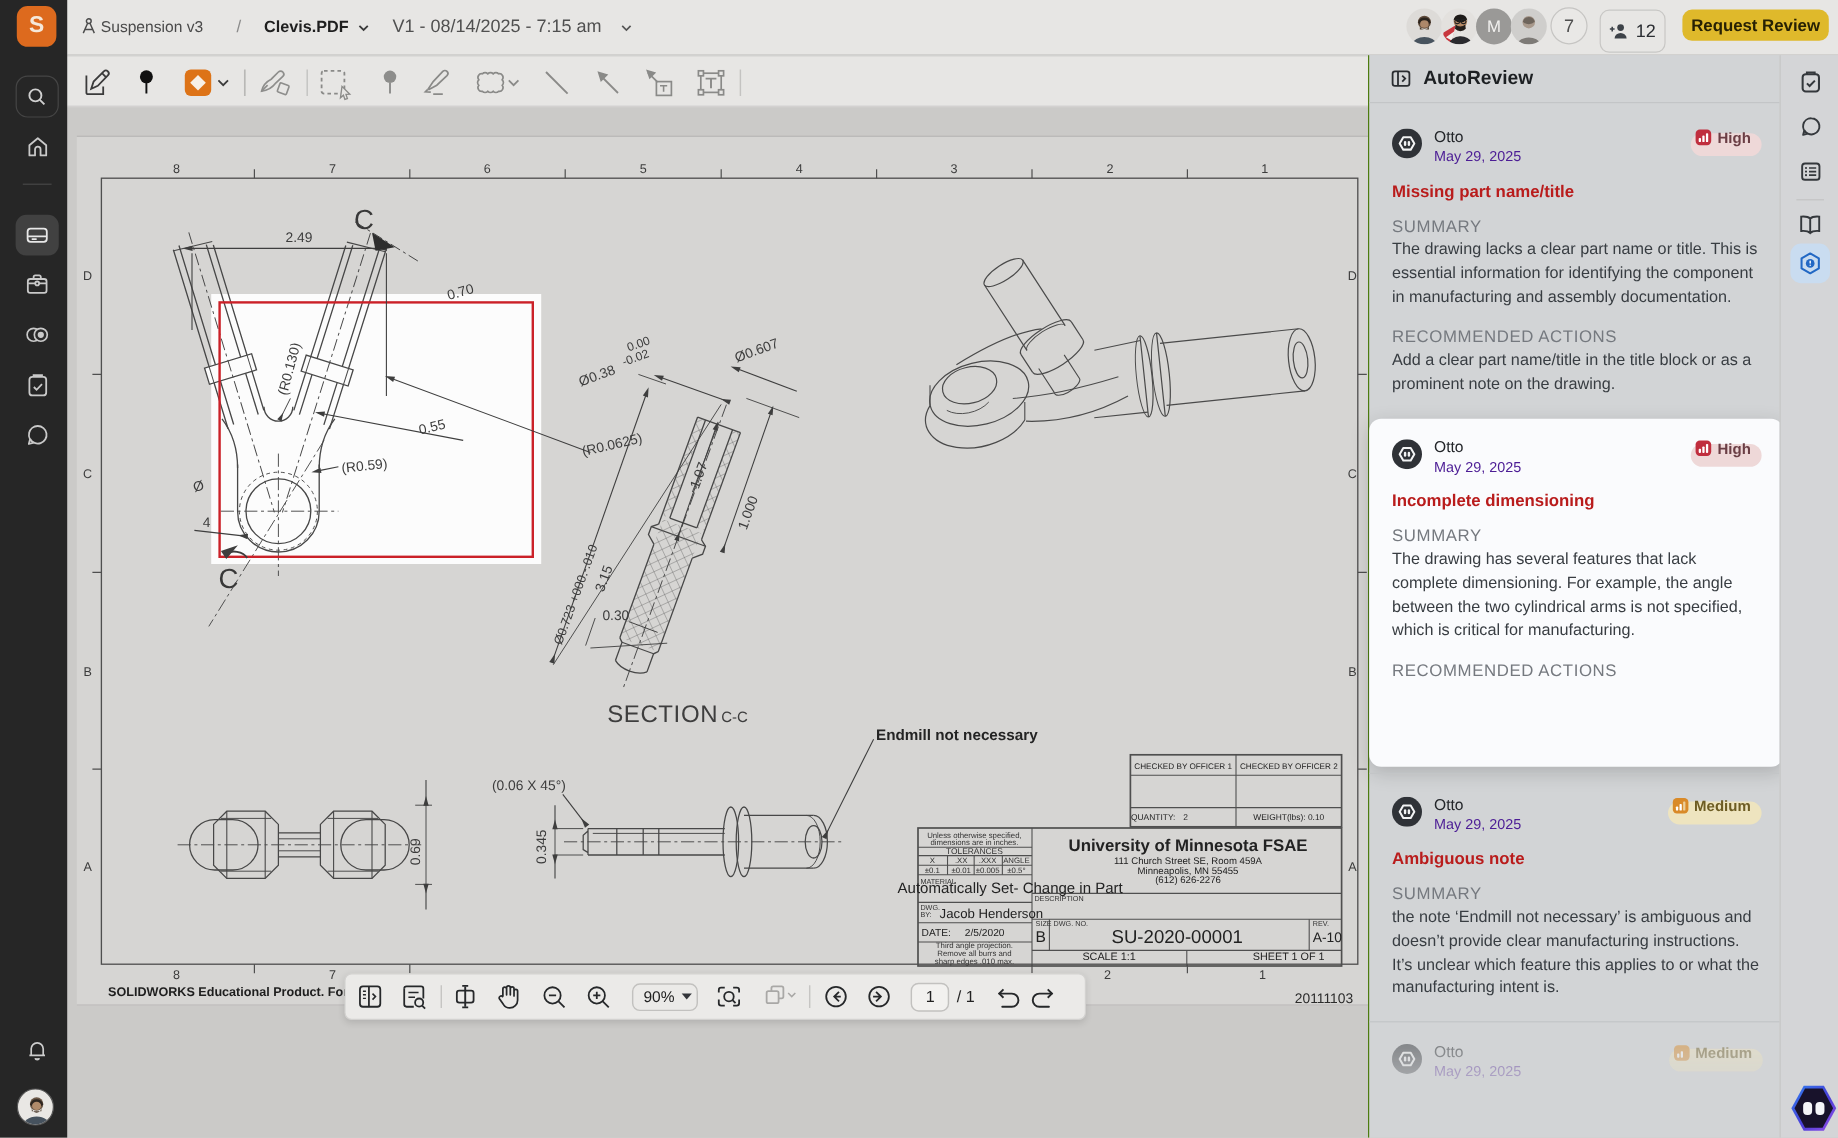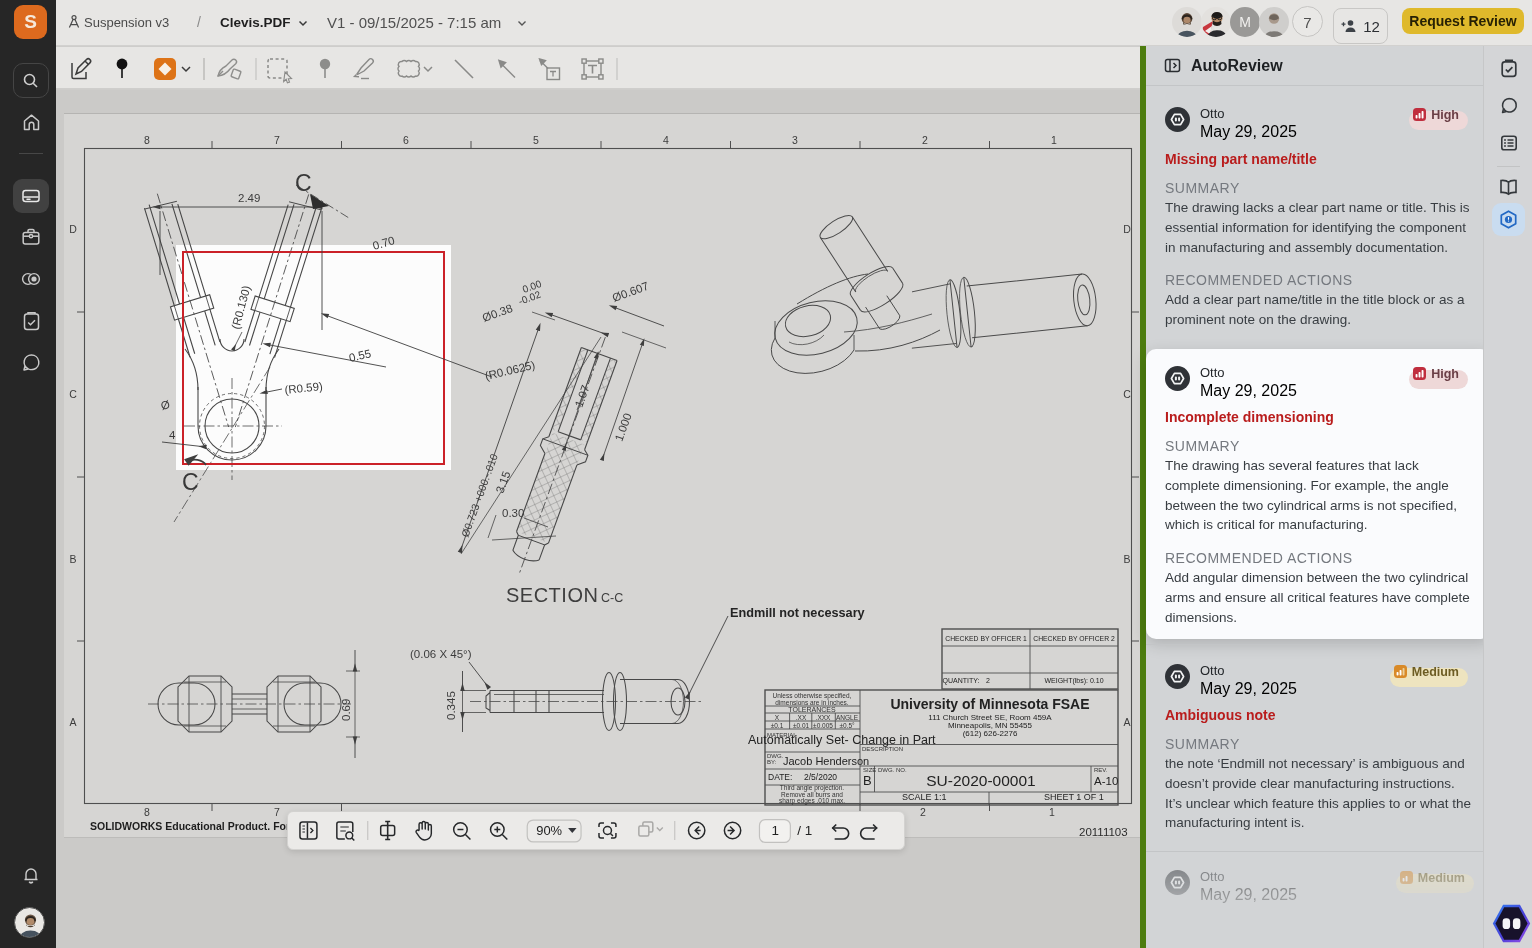--- a/index.html
+++ b/index.html
@@ -14,26 +14,26 @@
   #toolbar svg { position:absolute; top:0; left:0; }
   
   #sidebar { position:absolute; left:0; top:0; width:56px; height:948px; background:#262626; z-index:30; }
   
   #canvas { position:absolute; left:56px; top:90px; width:1084px; height:858px; background:#cbcac8; overflow:hidden; }
   #page { position:absolute; left:8px; top:23px; width:1076px; height:725px; background:#d6d5d3; border-top:1px solid #b5b4b2; border-bottom:1px solid #bdbcba; }
   #drawing { position:absolute; left:0; top:0; }
   
   #ftoolbar { position:absolute; left:231px; top:721px; width:618px; height:39px; background:#ebeae8; border:1px solid #d3d2d0; border-radius:6px; box-shadow:0 2px 6px rgba(0,0,0,.12); z-index:20; display:flex; align-items:center; }
   
-  #panel { position:absolute; left:1140px; top:46px; width:343px; height:902px; background:#d2d4d6; border-left:6px solid #4d7c0f; }
+  #panel { position:absolute; left:1140px; top:46px; width:343px; height:902px; background:#d2d4d6; border-left:1px solid #4d7c0f; }
   #phead { position:absolute; left:0; top:0; width:343px; height:40px; border-bottom:1px solid #c3c5c7; display:flex; align-items:center; }
   #phead .t { font-size:16px; font-weight:bold; color:#1d2023; margin-left:10px; }
   .avatar-otto { position:absolute; left:19px; width:25px; height:25px; }
   .oname { position:absolute; left:54px; font-size:13px; font-weight:normal; color:#23262a; }
-  .odate { position:absolute; left:54px; font-size:16px; color:#000000; }
+  .odate { position:absolute; left:54px; font-size:12px; color:#4c1d95; }
   .badge { position:absolute; display:flex; align-items:center; height:19px; border-radius:10px; padding:0 9px 12px 4px; font-size:12.5px; font-weight:bold; }
   .badge.high { background:#eed8d8; color:#6a3e45; }
   .badge.med  { background:#eee4bf; color:#6d5c23; }
   .bicon { width:13px; height:13px; border-radius:3.5px; margin-right:5px; position:relative; }
   .badge.high .bicon { background:#c02e3e; }
   .badge.med  .bicon { background:#d98a28; }
   .bicon svg { position:absolute; left:0; top:0; }
   .ctitle { position:absolute; left:19px; font-size:14px; font-weight:bold; color:#b91c1c; }
   .clabel { position:absolute; left:19px; font-size:14px; color:#75797f; letter-spacing:.5px; }
   .cbody { position:absolute; left:19px; white-space:nowrap; font-size:13.5px; color:#383d42; line-height:19.8px; }
@@ -53,21 +53,21 @@
         <circle cx="7" cy="3.6" r="2"></circle>
         <path d="M6 5.4 L2.4 13.6 M8 5.4 L11.6 13.6 M3.6 10.6 L10.4 10.6"></path>
       </g>
     </svg>
     <span class="abs" style="left:28px;top:15px;font-size:13px;color:#4a4a4a">Suspension v3</span>
     <span class="abs" style="left:141px;top:14px;font-size:14px;color:#8a8a8a">/</span>
     <span class="abs" style="left:164px;top:15px;font-size:13.5px;color:#1f1f1f;font-weight:bold">Clevis.PDF</span>
     <svg class="abs" style="left:242px;top:20px" width="10" height="7" viewBox="0 0 10 7">
         <path d="M1.5 1.5 L5 5 L8.5 1.5" fill="none" stroke="#3a3a3a" stroke-width="1.5"></path>
       </svg>
-    <span class="abs" style="left:271px;top:14px;font-size:15px;color:#505050">V1 - 09/15/2025 - 7:15 am</span>
+    <span class="abs" style="left:271px;top:14px;font-size:15px;color:#505050">V1 - 08/14/2025 - 7:15 am</span>
     <svg class="abs" style="left:461px;top:20px" width="10" height="7" viewBox="0 0 10 7">
         <path d="M1.5 1.5 L5 5 L8.5 1.5" fill="none" stroke="#555" stroke-width="1.4"></path>
       </svg>
   </div>
   <div id="topright">
 
     <div class="abs" style="left:1116px;top:7px;width:30px;height:30px;border-radius:50%;background:#dddbd8;overflow:hidden;">
       <svg width="30" height="30" viewBox="0 0 30 30">
           <circle cx="15" cy="11.5" r="5.4" fill="#5e4a3a"></circle>
           <path d="M15 7.5 a5.4 5.4 0 0 1 5.3 4.4 a7.6 7.6 0 0 1 -10.6 0 A5.4 5.4 0 0 1 15 7.5 Z" fill="#2b241e"></path>
@@ -635,21 +635,20 @@
             <rect x="2.6" y="7" width="1.9" height="3.4" rx=".7"></rect>
             <rect x="5.6" y="5" width="1.9" height="5.4" rx=".7"></rect>
             <rect x="8.6" y="3" width="1.9" height="7.4" rx=".7"></rect>
           </g>
         </svg>
       </span>High</div>
   <div class="ctitle" style="top:363px">Incomplete dimensioning</div>
   <div class="clabel" style="top:392px">SUMMARY</div>
   <div class="cbody" style="top:410px">The drawing has several features that lack<br>complete dimensioning. For example, the angle<br>between the two cylindrical arms is not specified,<br>which is critical for manufacturing.</div>
   <div class="clabel" style="top:504px">RECOMMENDED ACTIONS</div>
-  <div class="cbody" style="top:522px">Add angular dimension between the two cylindrical<br>arms and ensure all critical features have complete<br>dimensions.</div>
 
   <svg class="avatar-otto" style="top:618px" width="25" height="25" viewBox="0 0 25 25">
       <circle cx="12.5" cy="12.5" r="12.5" fill="#2f3237"></circle>
       <path d="M9.4 7.3 L15.6 7.3 L18.6 12.5 L15.6 17.7 L9.4 17.7 L6.4 12.5 Z" fill="none" stroke="#f2f3f4" stroke-width="1.7" stroke-linejoin="round"></path>
       <rect x="9.9" y="10.4" width="2" height="4.2" rx="1" fill="#f2f3f4"></rect>
       <rect x="13.1" y="10.4" width="2" height="4.2" rx="1" fill="#f2f3f4"></rect>
     </svg>
   <div class="oname" style="top:617px">Otto</div>
   <div class="odate" style="top:634px">May 29, 2025</div>
   <div class="badge med" style="right:15px;top:622px"><span class="bicon">

